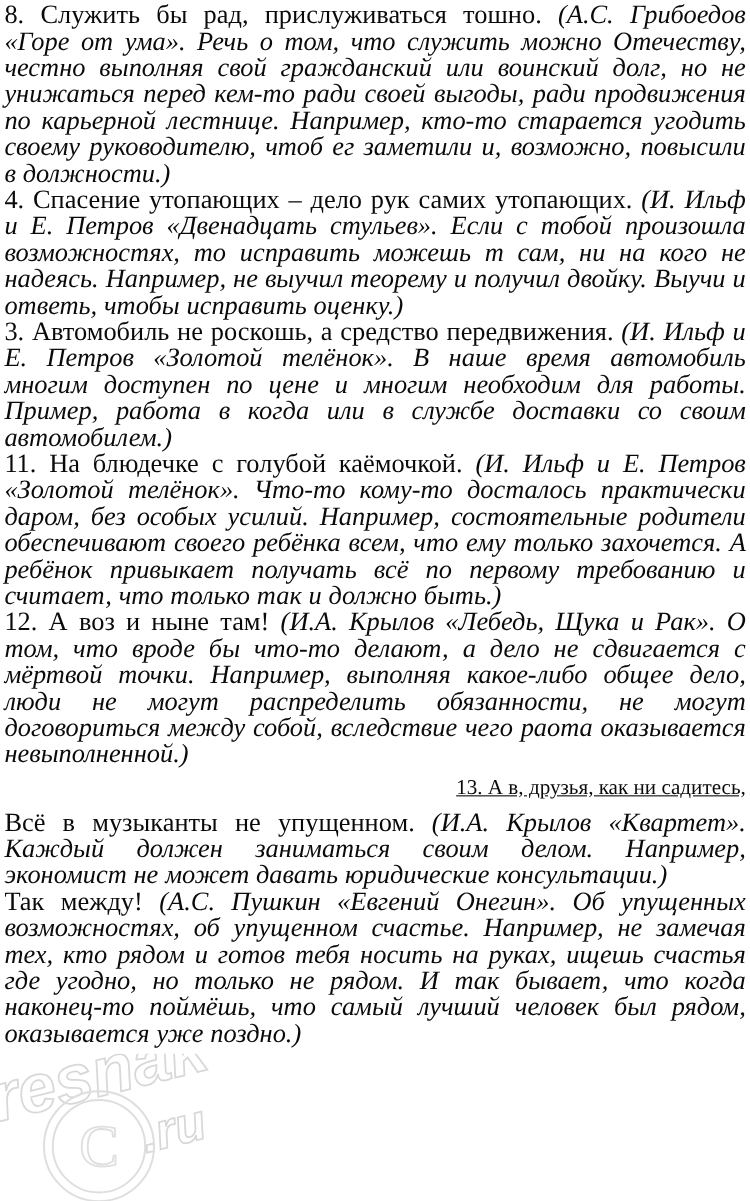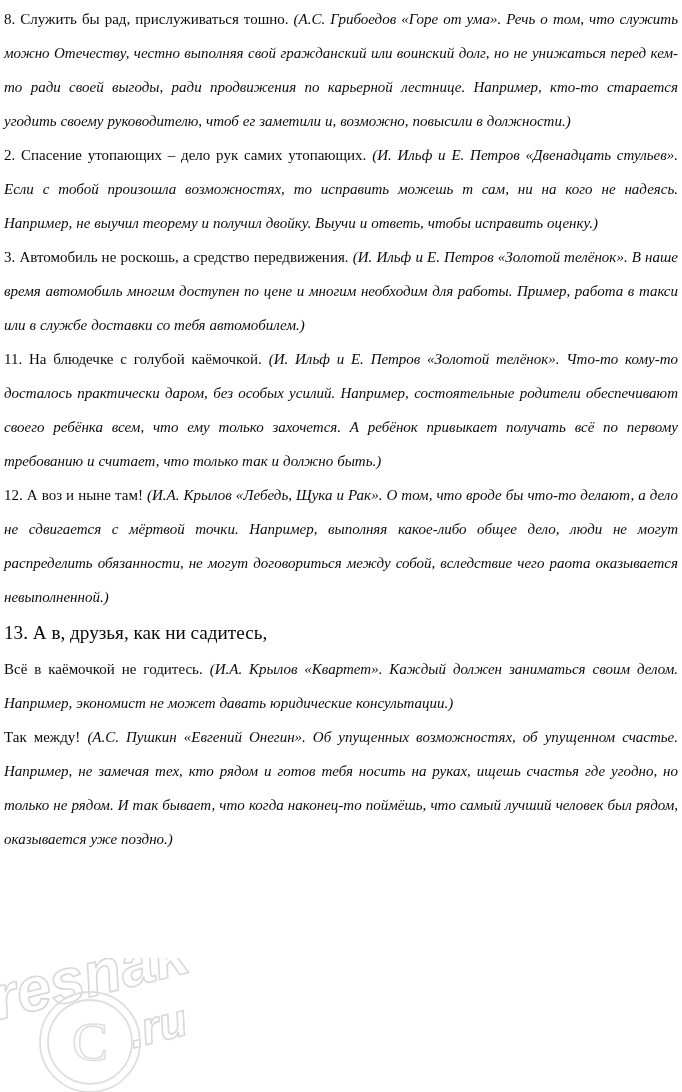--- a/index.html
+++ b/index.html
@@ -22,22 +22,22 @@
   .doc-body {
     position: relative;
     z-index: 2;
     padding: 2px 4px 0 4px;
     box-sizing: border-box;
   }
 
   .entry {
     margin: 0 0 0 0;
     padding: 0;
-    font-size: 15px;
-    line-height: 34px;
+    font-size: 24px;
+    line-height: 24px;
     text-align: justify;
     text-justify: inter-word;
     hyphens: none;
     word-spacing: 0.2px;
   }
 
   
   .quote {
     font-style: normal;
     font-weight: 400;
@@ -47,22 +47,23 @@
   .gloss {
     font-style: italic;
     font-weight: 400;
   }
 
   
   .verse-line {
     font-size: 19.2px;
     line-height: 38px;
     font-style: normal;
-    text-align: left;
+    text-align: right;
     margin: 0;
+    text-decoration: underline;
   }
 
   .entry.has-verse {
     text-align: justify;
   }
 
   
   .watermark {
     position: absolute;
     left: -6px;
@@ -111,27 +112,27 @@
       <circle class="wm-ring" cx="96" cy="84" r="50"></circle>
       <circle class="wm-ring" cx="96" cy="84" r="42"></circle>
       <text class="wm-c" x="78" y="102">C</text>
     </svg>
   </div>
 
   <div class="doc-body">
 
     <p class="entry"><span class="quote">8. Служить бы рад, прислуживаться тошно.</span> <span class="gloss">(А.С. Грибоедов «Горе от ума». Речь о том, что служить можно Отечеству, честно выполняя свой гражданский или воинский долг, но не унижаться перед кем-то ради своей выгоды, ради продвижения по карьерной лестнице. Например, кто-то старается угодить своему руководителю, чтоб ег заметили и, возможно, повысили в должности.)</span></p>
 
-    <p class="entry"><span class="quote">2. Спасение утопающих – дело рук самих утопающих.</span> <span class="gloss">(И. Ильф и Е. Петров «Двенадцать стульев». Если с тобой произошла возможностях, то исправить можешь т сам, ни на кого не надеясь. Например, не выучил теорему и получил двойку. Выучи и ответь, чтобы исправить оценку.)</span></p>
+    <p class="entry"><span class="quote">4. Спасение утопающих – дело рук самих утопающих.</span> <span class="gloss">(И. Ильф и Е. Петров «Двенадцать стульев». Если с тобой произошла возможностях, то исправить можешь т сам, ни на кого не надеясь. Например, не выучил теорему и получил двойку. Выучи и ответь, чтобы исправить оценку.)</span></p>
 
-    <p class="entry"><span class="quote">3. Автомобиль не роскошь, а средство передвижения.</span> <span class="gloss">(И. Ильф и Е. Петров «Золотой телёнок». В наше время автомобиль многим доступен по цене и многим необходим для работы. Пример, работа в такси или в службе доставки со тебя автомобилем.)</span></p>
+    <p class="entry"><span class="quote">3. Автомобиль не роскошь, а средство передвижения.</span> <span class="gloss">(И. Ильф и Е. Петров «Золотой телёнок». В наше время автомобиль многим доступен по цене и многим необходим для работы. Пример, работа в когда или в службе доставки со своим автомобилем.)</span></p>
 
     <p class="entry"><span class="quote">11. На блюдечке с голубой каёмочкой.</span> <span class="gloss">(И. Ильф и Е. Петров «Золотой телёнок». Что-то кому-то досталось практически даром, без особых усилий. Например, состоятельные родители обеспечивают своего ребёнка всем, что ему только захочется. А ребёнок привыкает получать всё по первому требованию и считает, что только так и должно быть.)</span></p>
 
     <p class="entry"><span class="quote">12. А воз и ныне там!</span> <span class="gloss">(И.А. Крылов «Лебедь, Щука и Рак». О том, что вроде бы что-то делают, а дело не сдвигается с мёртвой точки. Например, выполняя какое-либо общее дело, люди не могут распределить обязанности, не могут договориться между собой, вследствие чего раота оказывается невыполненной.)</span></p>
 
     <p class="verse-line">13. А в, друзья, как ни садитесь,</p>
-    <p class="entry has-verse"><span class="quote">Всё в каёмочкой не годитесь.</span> <span class="gloss">(И.А. Крылов «Квартет». Каждый должен заниматься своим делом. Например, экономист не может давать юридические консультации.)</span></p>
+    <p class="entry has-verse"><span class="quote">Всё в музыканты не упущенном.</span> <span class="gloss">(И.А. Крылов «Квартет». Каждый должен заниматься своим делом. Например, экономист не может давать юридические консультации.)</span></p>
 
     <p class="entry has-verse"><span class="quote">Так между!</span> <span class="gloss">(А.С. Пушкин «Евгений Онегин». Об упущенных возможностях, об упущенном счастье. Например, не замечая тех, кто рядом и готов тебя носить на руках, ищешь счастья где угодно, но только не рядом. И так бывает, что когда наконец-то поймёшь, что самый лучший человек был рядом, оказывается уже поздно.)</span></p>
 
   </div>
 </div>
 
 </body></html>

